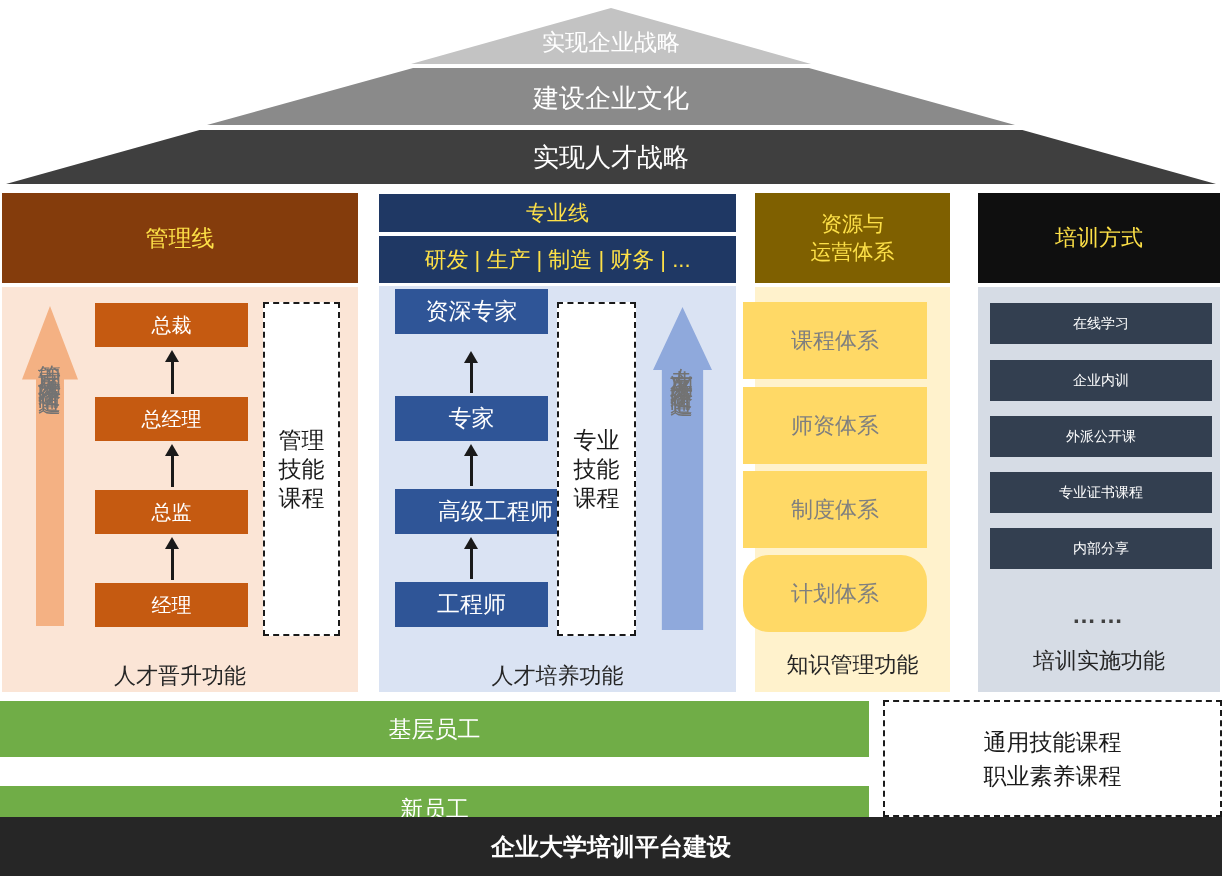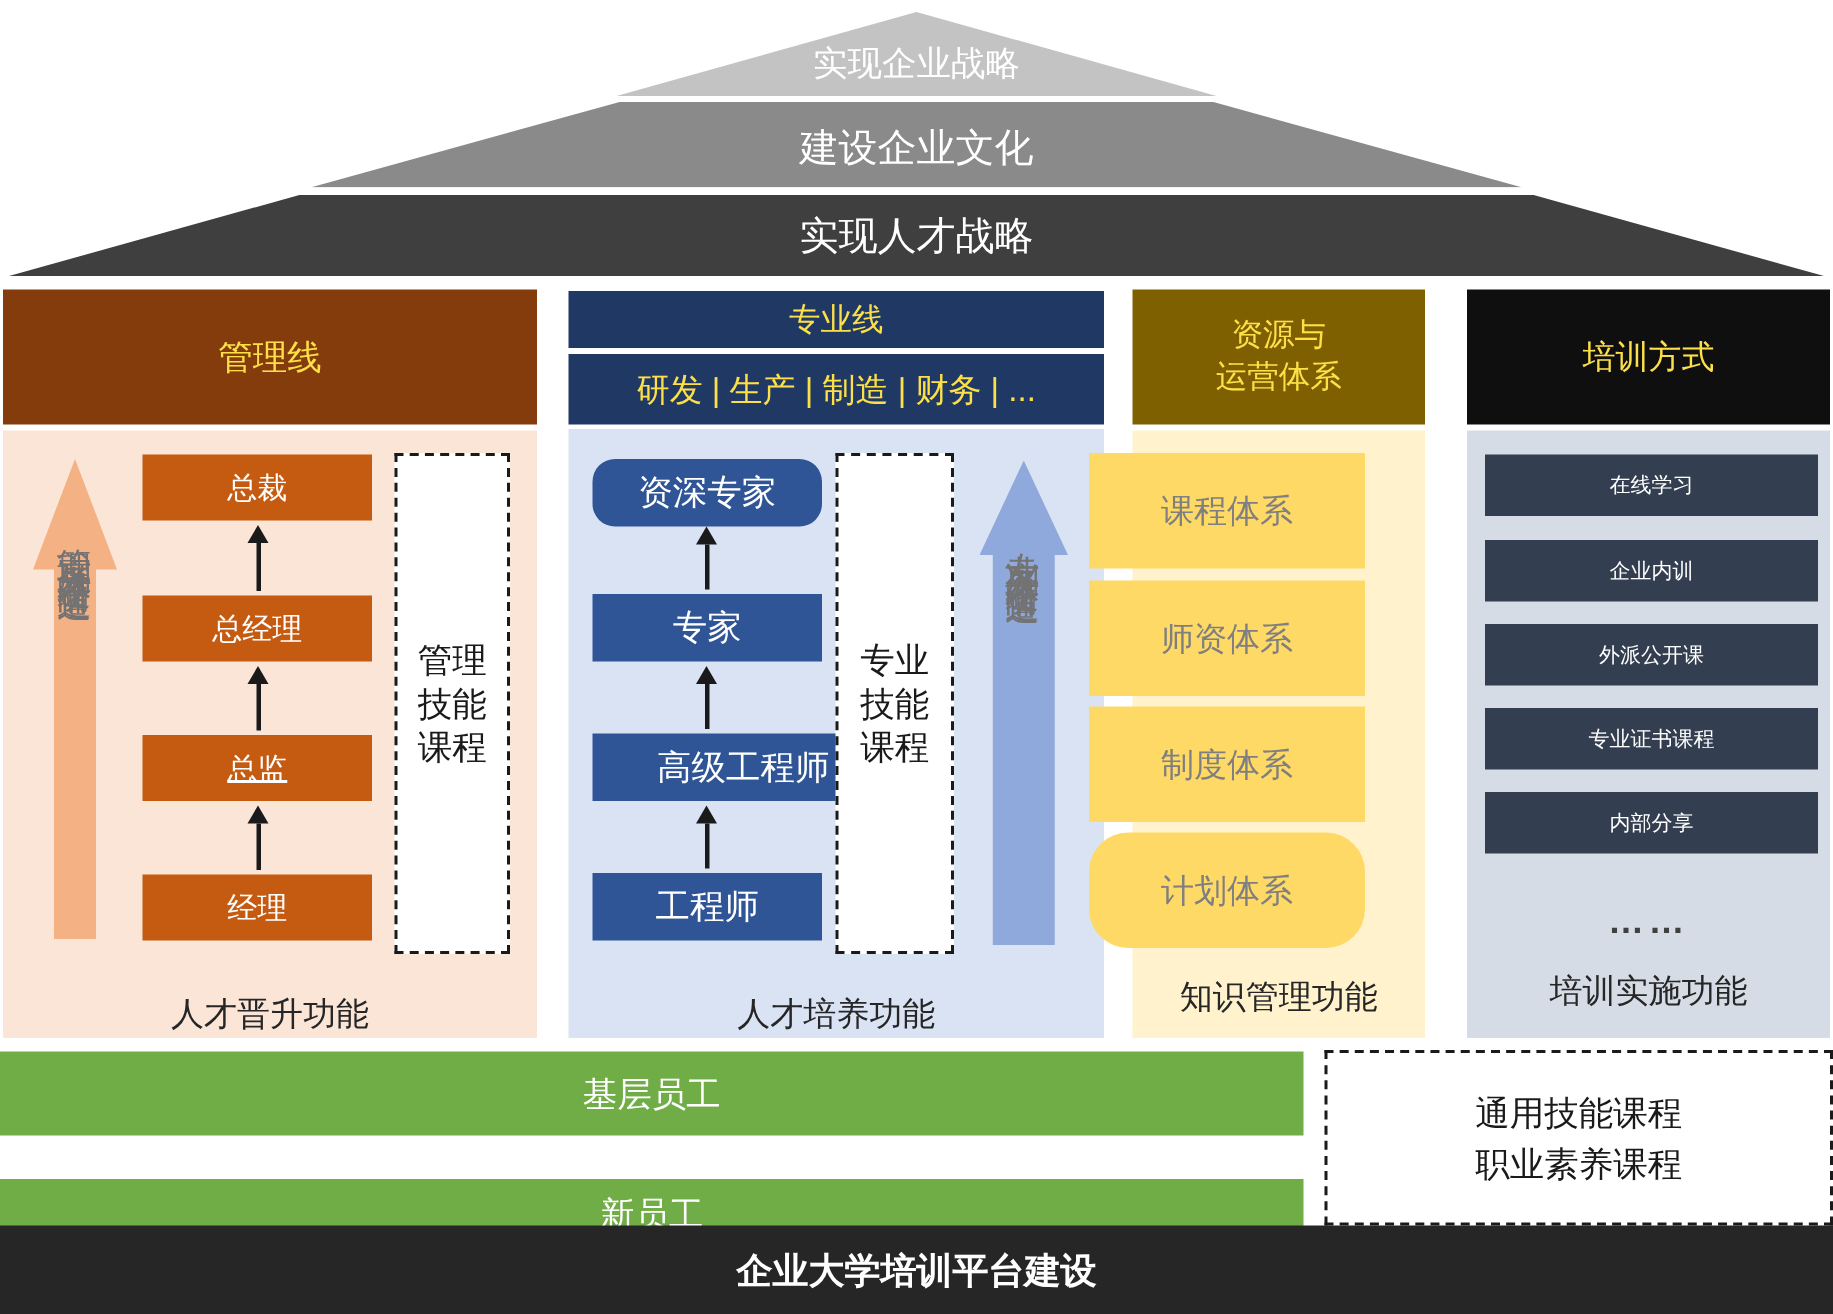--- a/index.html
+++ b/index.html
@@ -33,21 +33,21 @@
   #c4-hdr{left:978px;top:193px;width:242px;height:90px;background:#0f0f0f;font-size:22px;}
 
   #c1-body{left:2px;top:287px;width:356px;height:405px;background:#fbe5d6;}
   #c2-body{left:379px;top:286px;width:357px;height:406px;background:#dae3f3;}
   #c3-body{left:755px;top:287px;width:195px;height:405px;background:#fff2cc;}
   #c4-body{left:978px;top:287px;width:242px;height:405px;background:#d6dce5;}
 
   
   .box-o{left:95px;width:153px;height:44px;background:#c55a11;color:#fff;font-size:20px;}
   .box-b{left:395px;width:153px;height:45px;background:#2f5597;color:#fff;font-size:23px;}
-  .box-y{left:726px;width:184px;height:77px;background:#ffd966;color:#7f7f7f;font-size:22px;}
+  .box-y{left:743px;width:184px;height:77px;background:#ffd966;color:#7f7f7f;font-size:22px;}
   .box-s{left:990px;width:222px;height:41px;background:#333f50;color:#ffffff;font-size:14px;}
 
   
   .connector{position:absolute;display:flex;flex-direction:column;align-items:center;width:14px;}
   .connector .head{width:0;height:0;border-left:7px solid transparent;border-right:7px solid transparent;
                    border-bottom:12px solid #1a1a1a;}
   .connector .shaft{width:3px;flex:1;background:#1a1a1a;}
 
   
   #c1-arrow{left:22px;top:306px;width:56px;height:320px;background:#f4b183;
@@ -93,21 +93,21 @@
   <div class="pyr-txt" id="pyr-t2">建设企业文化</div>
   <div class="pyr-txt" id="pyr-t3">实现人才战略</div>
 
   <div class="abs flexc hdr" id="c1-hdr">管理线</div>
   <div class="abs" id="c1-body"></div>
   <div class="abs" id="c1-arrow"></div>
   <div class="varrow-txt" id="c1-arrow-txt">管理序列人才进阶通道</div>
 
   <div class="abs flexc box-o" style="top:303px;">总裁</div>
   <div class="abs flexc box-o" style="top:397px;">总经理</div>
-  <div class="abs flexc box-o" style="top:490px;text-decoration:underline;">总监</div>
+  <div class="abs flexc box-o" style="top:490px;">总监</div>
   <div class="abs flexc box-o" style="top:583px;">经理</div>
 
   <div class="connector" style="left:165px;top:350px;height:44px;">
       <div class="head"></div>
       <div class="shaft"></div>
     </div>
   <div class="connector" style="left:165px;top:444px;height:43px;">
       <div class="head"></div>
       <div class="shaft"></div>
     </div>
@@ -118,21 +118,21 @@
 
   <div class="abs flexc dashbox pre" id="c1-dash">管理
 技能
 课程</div>
   <div class="abs col-footer" id="c1-foot">人才晋升功能</div>
 
   <div class="abs flexc hdr" id="c2-hdr1">专业线</div>
   <div class="abs flexc hdr" id="c2-hdr2">研发 | 生产 | 制造 | 财务 | ...</div>
   <div class="abs" id="c2-body"></div>
 
-  <div class="abs flexc box-b" style="top:306px;border-radius:15px;">资深专家</div>
+  <div class="abs flexc box-b" style="top:289px;">资深专家</div>
   <div class="abs flexc box-b" style="top:396px;">专家</div>
   <div class="abs flexc box-b" style="top:489px;padding-left:24px;">高级工程师</div>
   <div class="abs flexc box-b" style="top:582px;">工程师</div>
 
   <div class="connector" style="left:464px;top:351px;height:42px;">
       <div class="head"></div>
       <div class="shaft"></div>
     </div>
   <div class="connector" style="left:464px;top:444px;height:42px;">
       <div class="head"></div>

